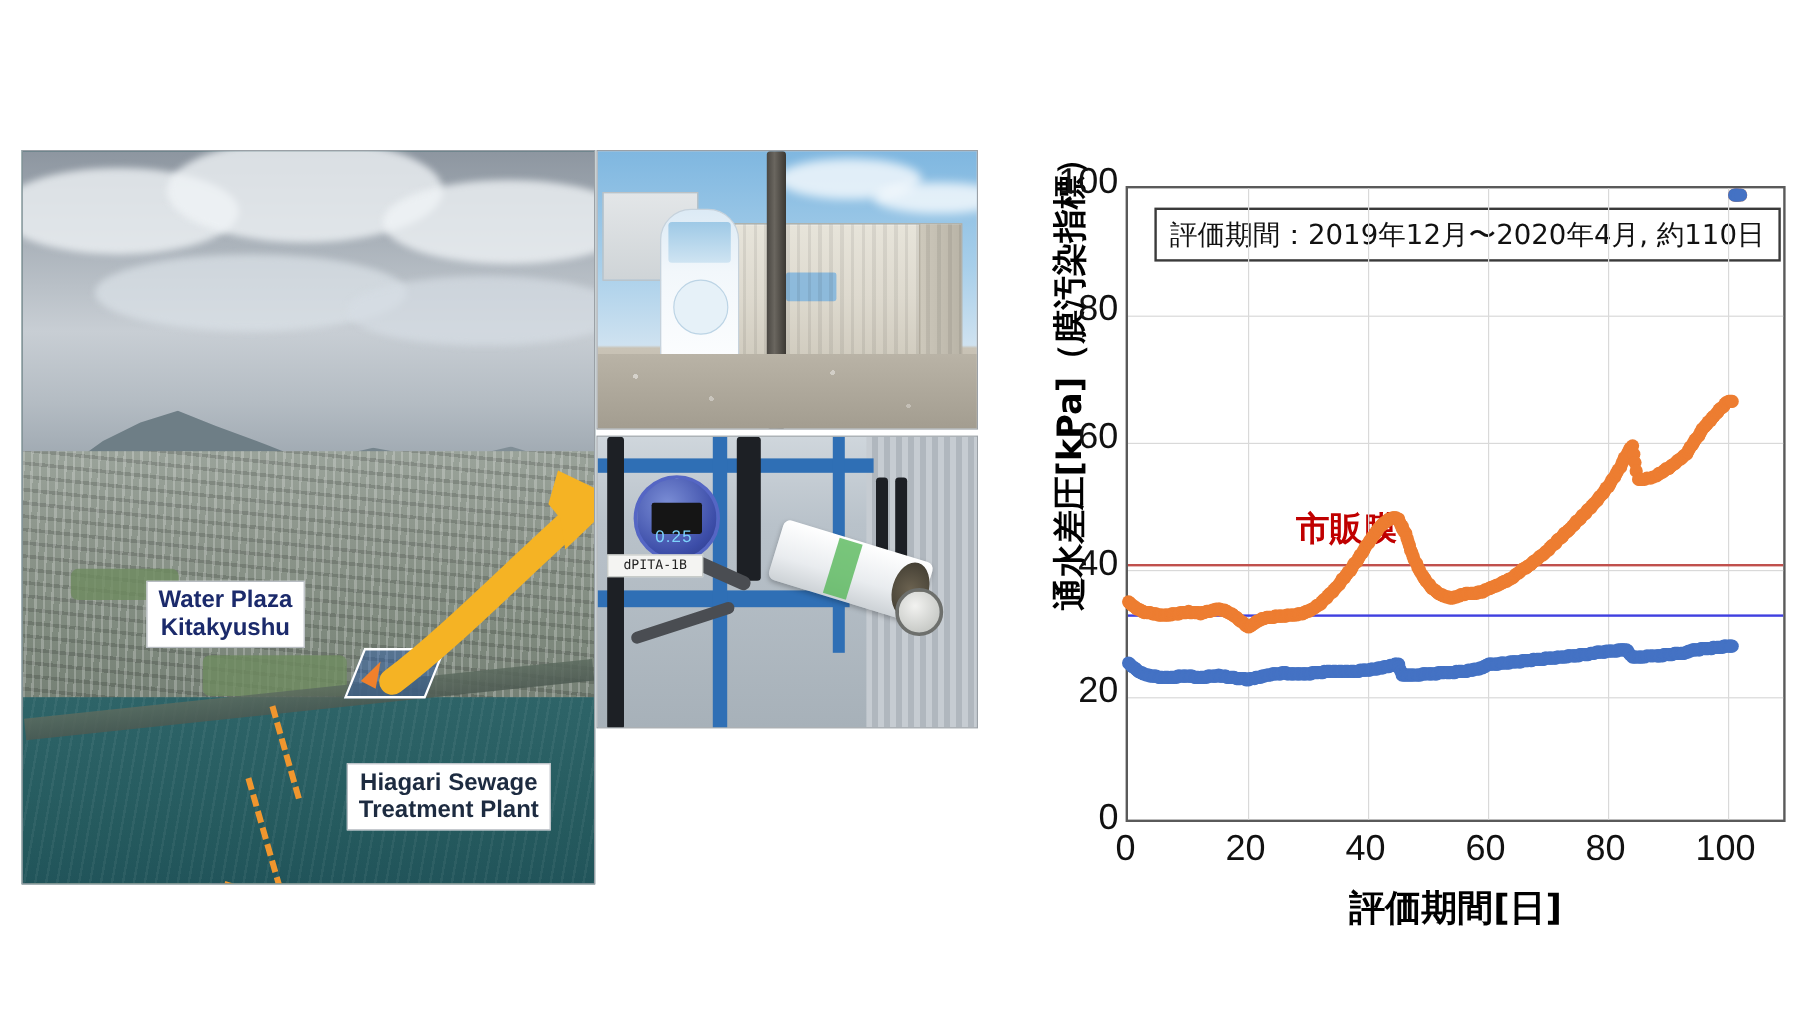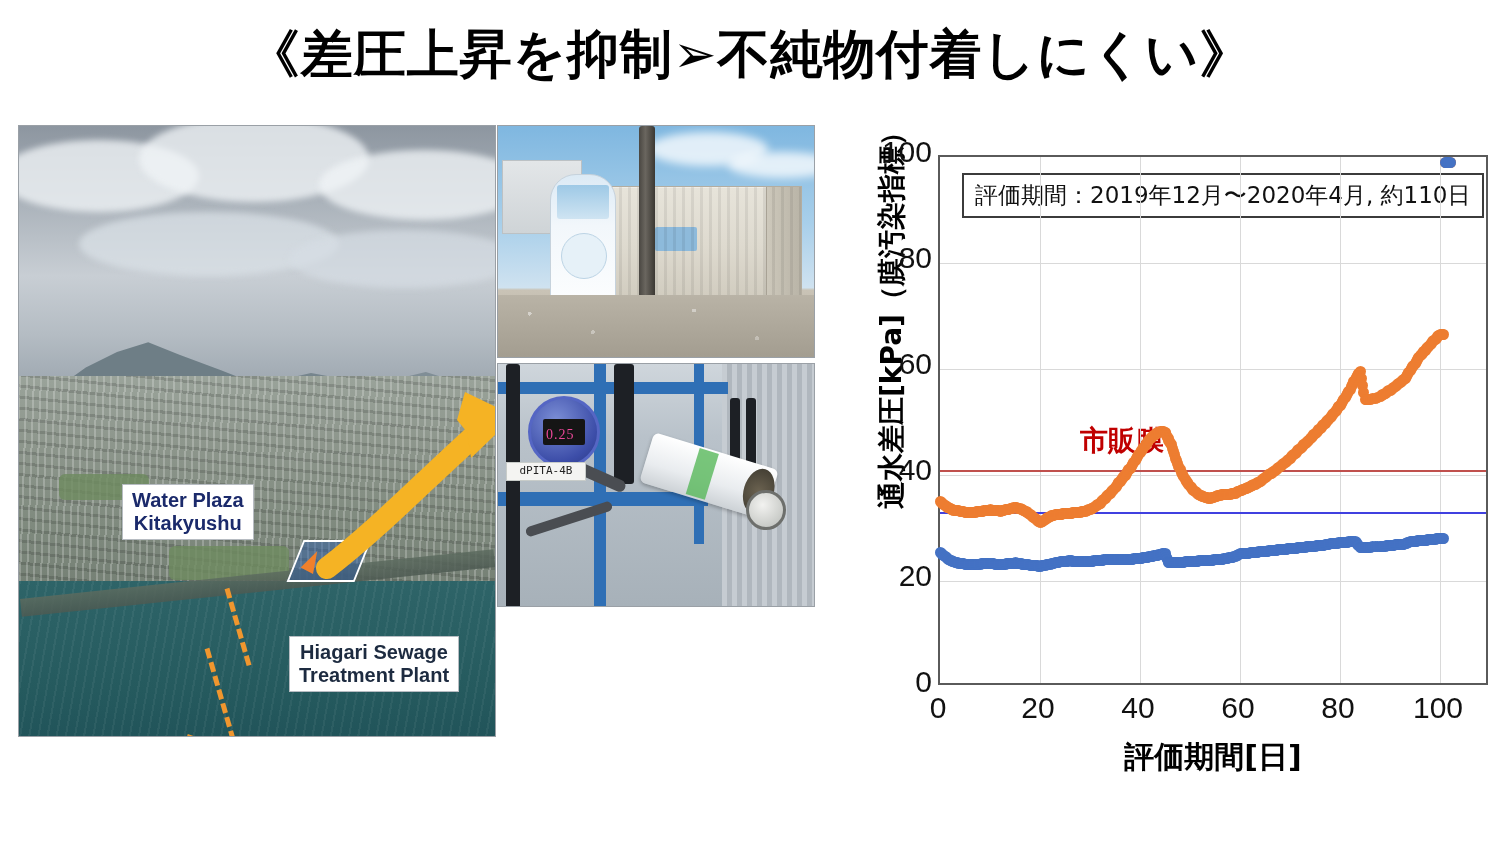--- a/index.html
+++ b/index.html
@@ -113,22 +113,22 @@
   }
   .eq-frame{position:absolute;background:#2f6fb5;}
   .eq-dark{position:absolute;background:#1d2025;border-radius:3px;}
   .eq-steel{position:absolute;right:0;top:0;width:92px;height:100%;
     background:repeating-linear-gradient(90deg,#c6ccd2 0 5px,#b0b7be 5px 10px);}
   .eq-gauge{position:absolute;left:30px;top:32px;width:66px;height:66px;border-radius:50%;
     background:radial-gradient(circle at 38% 32%,#7b8ed6,#3c4da8 68%,#2a3780);
     border:3px solid #5566c4;}
   .eq-gauge-face{position:absolute;left:12px;top:20px;width:42px;height:26px;
     background:#151515;border-radius:2px;}
-  .eq-gauge-digits{position:absolute;left:3px;top:8px;color:#ec4899;font-size:14px;
-    font-family:Liberation Serif, serif;letter-spacing:1px;}
+  .eq-gauge-digits{position:absolute;left:3px;top:20px;color:#7dd3fc;font-size:14px;
+    font-family:Liberation Sans, sans-serif;letter-spacing:1px;}
   .eq-tag{position:absolute;left:8px;top:98px;width:78px;height:17px;background:#f4f4f2;
     border:1px solid #c8ccc9;font-size:11px;color:#222;text-align:center;line-height:16px;
     font-family:"DejaVu Sans Mono","Liberation Mono",monospace;}
   .eq-vessel{position:absolute;left:146px;top:86px;width:130px;height:52px;
     background:linear-gradient(180deg,#ffffff,#e9ecef 60%,#cdd2d6);
     border-radius:6px;transform:rotate(17deg);box-shadow:0 2px 4px rgba(0,0,0,.25);}
   .eq-vessel-band{position:absolute;left:48px;top:2px;width:20px;height:48px;background:#58b85a;opacity:.8;}
   .eq-vessel-end{position:absolute;right:-2px;top:3px;width:30px;height:46px;border-radius:50%;
     background:radial-gradient(circle at 50% 50%,#6b6250,#3d392f);}
   .eq-dial{position:absolute;right:28px;top:126px;width:34px;height:34px;border-radius:50%;
@@ -166,21 +166,20 @@
   .xlabel{position:absolute;left:118px;top:612px;width:550px;text-align:center;
     font-size:30px;font-weight:700;color:#000;
     font-family:"DejaVu Sans","Liberation Sans",sans-serif;}
   .dot{position:absolute;border-radius:50%;}
 </style>
 </head>
 <body>
 
 <div class="page">
 
-  <div class="title">《差圧上昇を抑制➢不純物付着しにくい》</div>
 
   <div class="photo-aerial">
     <div class="sky"></div>
     <div class="cloud" style="left:-20px;top:14px;width:200px;height:72px;"></div>
     <div class="cloud" style="left:120px;top:-10px;width:230px;height:86px;"></div>
     <div class="cloud" style="left:300px;top:24px;width:210px;height:70px;"></div>
     <div class="cloud" style="left:60px;top:86px;width:260px;height:64px;background:rgba(220,226,232,.7)"></div>
     <div class="cloud" style="left:270px;top:104px;width:230px;height:58px;background:rgba(214,221,228,.7)"></div>
 
     <div class="mountain mtn1"></div>
@@ -245,21 +244,21 @@
     <div class="eq-hose" style="left:60px;top:104px;width:70px;height:12px;transform:rotate(24deg);"></div>
     <div class="eq-hose" style="left:26px;top:150px;width:90px;height:10px;transform:rotate(-18deg);"></div>
     <div class="eq-dark" style="left:232px;top:34px;width:10px;height:70px;"></div>
     <div class="eq-dark" style="left:248px;top:34px;width:10px;height:70px;"></div>
 
     <div class="eq-gauge">
       <div class="eq-gauge-face">
         <div class="eq-gauge-digits">0.25</div>
       </div>
     </div>
-    <div class="eq-tag">dPITA-4B</div>
+    <div class="eq-tag">dPITA-1B</div>
 
     <div class="eq-vessel">
       <div class="eq-vessel-band"></div>
       <div class="eq-vessel-end"></div>
     </div>
     <div class="eq-dial"></div>
   </div>
 
   <div class="chart-wrap">
     <div class="ylabel">通水差圧[kPa]（膜汚染指標）</div>

